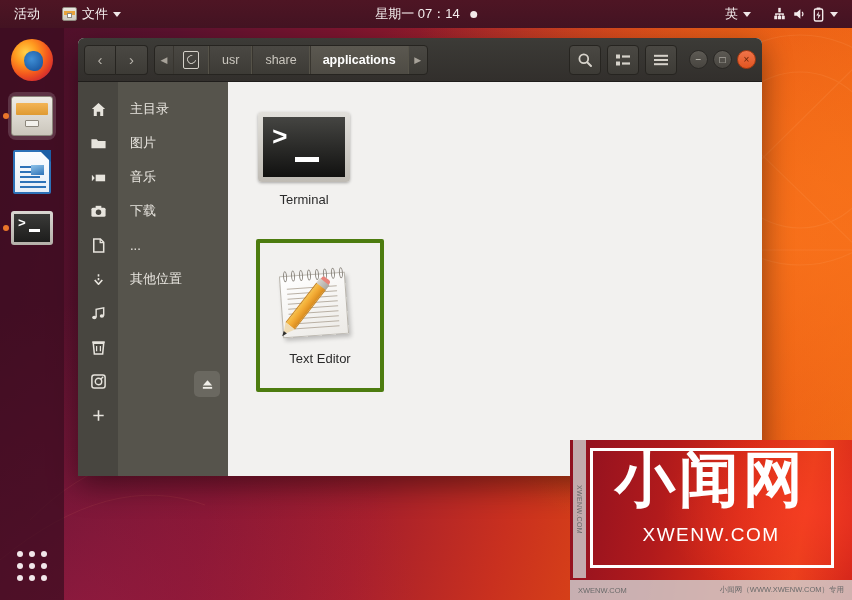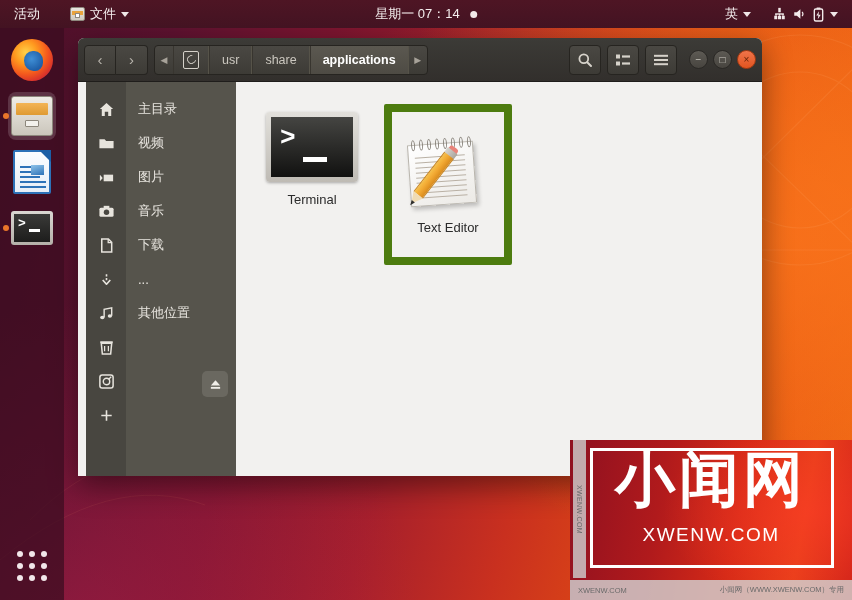--- a/index.html
+++ b/index.html
@@ -28,21 +28,21 @@
   }
 
   
   #topbar{
     position:absolute; top:0; left:0; right:0; height:28px;
     background:linear-gradient(180deg,#4e1524 0%,#431322 100%);
     display:flex; align-items:center;
     color:#f4eeee; font-size:13px;
     z-index:40;
   }
-  .tb-left{ display:flex; align-items:center; gap:22px; padding-left:10px; }
+  .tb-left{ display:flex; align-items:center; gap:14px; padding-left:10px; }
   .tb-item{ display:flex; align-items:center; gap:5px; padding:2px 4px; border-radius:3px; cursor:default; }
   .tb-center{
     position:absolute; left:50%; transform:translateX(-50%);
     display:flex; align-items:center; gap:10px; white-space:nowrap;
   }
   .tb-right{
     position:absolute; right:10px; display:flex; align-items:center; gap:13px;
   }
   .caret{ width:0;height:0;border-left:4px solid transparent;border-right:4px solid transparent;border-top:5px solid #efe7e7; display:inline-block; }
   .notif-dot{ width:7px;height:7px;border-radius:50%;background:#f2e9e9; display:inline-block; }
@@ -194,48 +194,48 @@
   }
   .wctrl{ display:flex; gap:5px; margin-left:6px; }
   .wbtn{ width:19px;height:19px;border-radius:50%;
     display:flex;align-items:center;justify-content:center;
     font-size:10px; color:#1b1a18; cursor:pointer;
     background:linear-gradient(180deg,#5d5a54 0%,#47443f 100%);
     border:1px solid #2a2825; color:#cfccc4;
   }
   .wbtn.close{ background:linear-gradient(180deg,#f0744a 0%,#e05420 100%); border-color:#a93c13; color:#6a2409; }
 
-  #wbody{ flex:1; display:flex; min-height:0;margin-left:8px; }
+  #wbody{ flex:1; display:flex; min-height:0; }
   #sb-icons{
     width:40px; background:#484640; flex:0 0 40px;
     display:flex; flex-direction:column; align-items:center; padding-top:10px;
   }
   #sb-labels{
     width:110px; background:#56544c; flex:0 0 110px;
     display:flex; flex-direction:column; padding-top:10px; position:relative;
   }
   .sb-row{ height:34px; display:flex; align-items:center; }
   #sb-icons .sb-row{ justify-content:center; width:100%; color:#e7e4dd; }
   #sb-labels .sb-row{ padding-left:12px; color:#e9e6e0; font-size:13px; cursor:pointer; }
   .eject-btn{
     position:absolute; right:8px; width:26px;height:26px; border-radius:5px;
     background:#6a6860; display:flex;align-items:center;justify-content:center; cursor:pointer;
   }
   #filearea{
     flex:1; background:#f2f1ef; position:relative; overflow:hidden;
   }
   .grid{
-    display:flex; flex-wrap:wrap; gap:24px; padding:22px 28px;
+    display:flex; flex-wrap:wrap; gap:24px; padding:22px 28px;flex-direction:column;
   }
   .fitem{
     width:96px; display:flex; flex-direction:column; align-items:center; gap:10px;
     cursor:pointer; padding:8px 4px;
   }
   .fitem.selected{
-    border:8px solid #4d7c0f; border-radius:2px; padding:22px 12px;
+    border:4px solid #4d7c0f; border-radius:2px; padding:22px 12px;
     width:128px;
   }
   .flabel{ font-size:13px; color:#2b2b2b; }
   .ft-term{
     width:92px;height:70px; border-radius:4px;
     background:linear-gradient(180deg,#e2e0db 0%,#bfbbb4 100%);
     padding:5px; box-shadow:0 1px 3px rgba(0,0,0,.3);
   }
   .ft-term .scr{
     width:100%;height:100%;
@@ -550,21 +550,20 @@
       </div>
       <div class="sb-row">
         <svg width="17" height="17" viewBox="0 0 18 18">
           <path d="M9 3.5 V14.5 M3.5 9 H14.5" stroke="#e7e4dd" stroke-width="1.7"></path>
         </svg>
       </div>
     </div>
 
     <div id="sb-labels">
       <div class="sb-row">主目录</div>
-      <div class="sb-row">视频</div>
       <div class="sb-row">图片</div>
       <div class="sb-row">音乐</div>
       <div class="sb-row">下载</div>
       <div class="sb-row">
         <span>...</span>
         <span class="eject-btn" style="top:289px">
           <svg width="13" height="13" viewBox="0 0 14 14">
             <path d="M7 2.5 L12 8.2 H2 Z" fill="#f0eee8"></path>
             <rect x="2" y="9.6" width="10" height="2" fill="#f0eee8"></rect>
           </svg>

